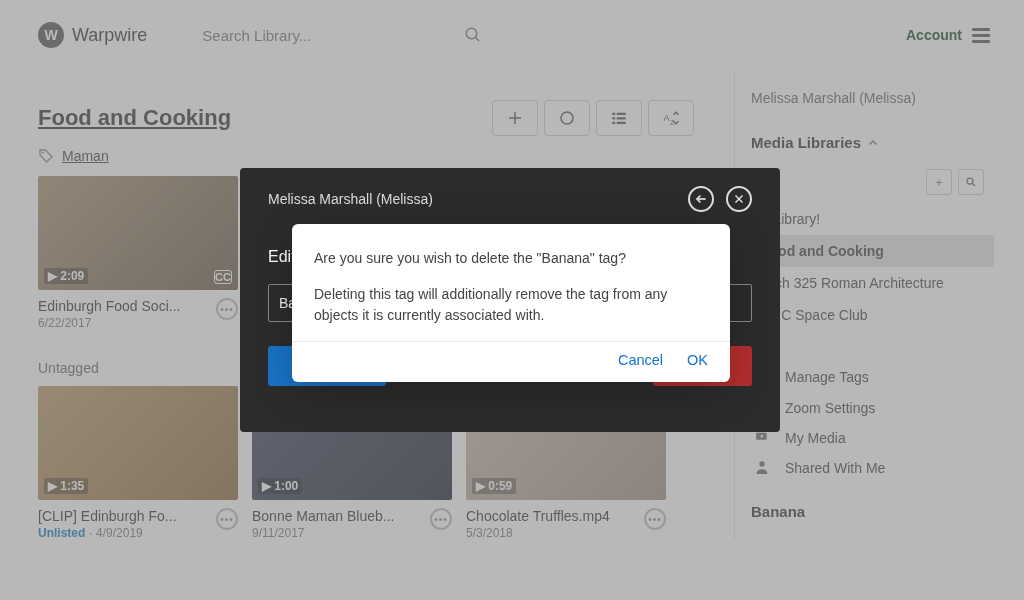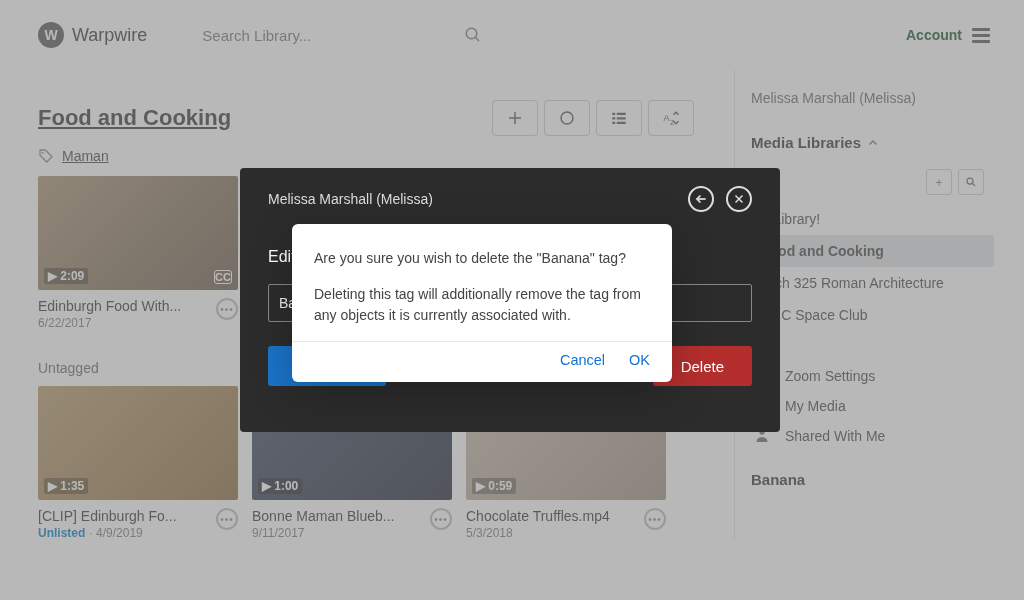--- a/index.html
+++ b/index.html
@@ -122,21 +122,21 @@
     margin-top: 18px; width: 100%; height: 38px; border:1px solid #888; background: #2c2c2c;
     color:#eee; padding: 0 10px; font-size:14px; border-radius:2px;
   }
   .dmodal-actions { margin-top: 24px; display:flex; justify-content: space-between; }
   .btn { height: 40px; padding: 0 28px; border:none; border-radius:3px; font-size:15px; color:#fff; cursor:pointer;}
   .btn.save { background:#1a73c7; }
   .btn.delete { background:#b52e2e; }
 
   
   .confirm {
-    position:absolute; left:292px; top:224px; width:380px; background:#fff;
+    position:absolute; left:292px; top:224px; width:438px; background:#fff;
     border-radius:6px; box-shadow: 0 10px 40px rgba(0,0,0,0.25);
     padding: 24px 22px 12px 22px; color:#333;
   }
   .confirm p { font-size: 14px; color:#444; line-height:1.45; margin-bottom: 16px;}
   .confirm hr { border:none; border-top:1px solid #e6e6e6; margin: 0 -22px 8px -22px;}
   .confirm-actions { display:flex; justify-content:flex-end; gap:24px; padding: 2px 0;}
   .linkbtn { background:none; border:none; color:#1372d6; font-size:14.5px; cursor:pointer;}
 
   svg { display:block; }
 </style>
@@ -215,21 +215,21 @@
     </div>
 
     <div class="grid">
       <div class="card">
         <div class="thumb">
           <span class="dur">▶ <span>2:09</span></span>
           <span class="cc">CC</span>
         </div>
         <div class="cardrow">
           <div>
-            <div class="cardtitle">Edinburgh Food With...</div>
+            <div class="cardtitle">Edinburgh Food Soci...</div>
             <div class="carddate">6/22/2017</div>
           </div>
           <div class="morebtn">•••</div>
         </div>
       </div>
     </div>
 
     <div class="section-label">Untagged</div>
 
     <div class="grid" style="margin-top:10px;">
@@ -298,20 +298,29 @@
       <li><span>A Library!</span></li>
       <li class="selected"><span>Food and Cooking</span></li>
       <li><span>Arch 325 Roman Architecture</span></li>
       <li><span>UNC Space Club</span></li>
     </ul>
 
     <div style="height:30px;"></div>
 
     <div class="sb-link">
       <span class="ic">
+          <svg viewBox="0 0 24 24" width="18" height="18" fill="currentColor">
+            <path d="M3 3h7l10 10-7 7L3 10V3z" fill="none" stroke="currentColor" stroke-width="2"></path>
+            <circle cx="6.5" cy="6.5" r="1.3"></circle>
+          </svg>
+        </span>
+      <span>Manage Tags</span>
+    </div>
+    <div class="sb-link">
+      <span class="ic">
           <svg viewBox="0 0 24 24" width="18" height="14" fill="currentColor">
             <rect x="2" y="4" width="13" height="10" rx="1"></rect>
             <path d="M15 8l6-3v8l-6-3z"></path>
           </svg>
         </span>
       <span>Zoom Settings</span>
     </div>
     <div class="sb-link">
       <span class="ic">
           <svg viewBox="0 0 24 24" width="18" height="14" fill="currentColor">

